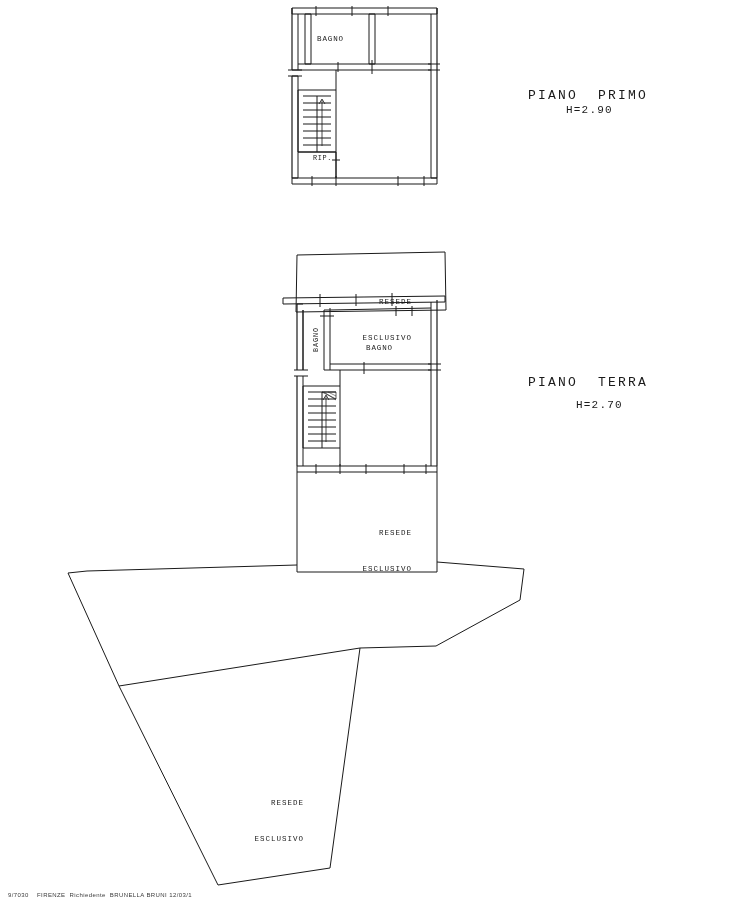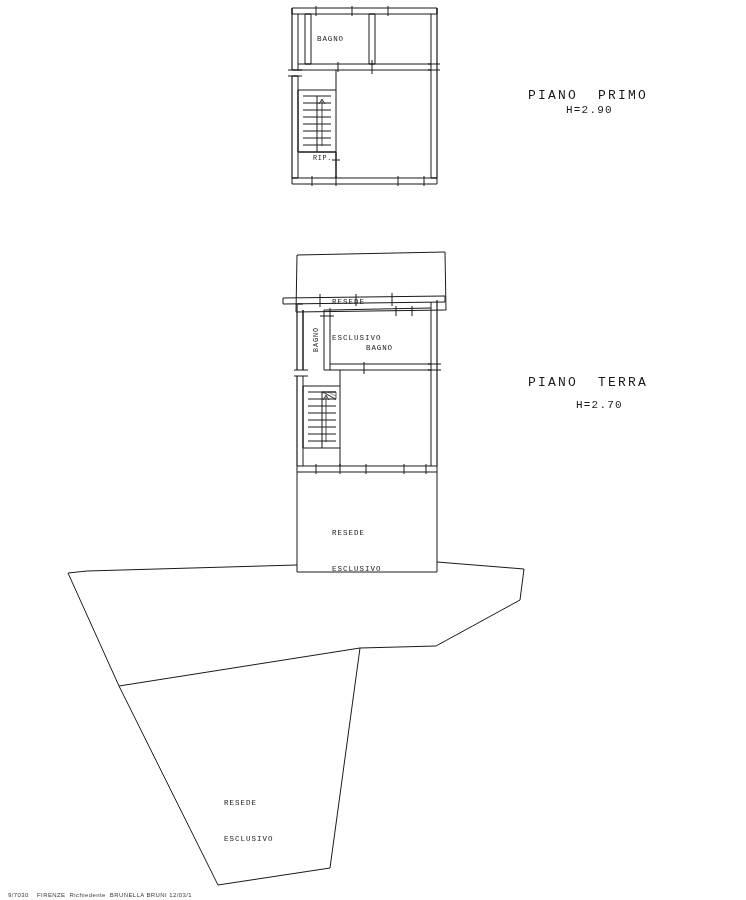--- a/index.html
+++ b/index.html
@@ -53,21 +53,21 @@
   }
   .room-label.vertical {
     writing-mode: vertical-rl;
     transform: rotate(180deg);
     font-size: 6.8px;
     letter-spacing: 0.9px;
   }
   .area-label {
     font-size: 7.5px;
     letter-spacing: 1px;
-    text-align: left;
+    text-align: right;
     line-height: 12px;
   }
   .footer-text {
     position: absolute;
     left: 8px;
     bottom: 2px;
     font-size: 6px;
     letter-spacing: 0.4px;
     color: #3b3b3b;
     white-space: pre;

